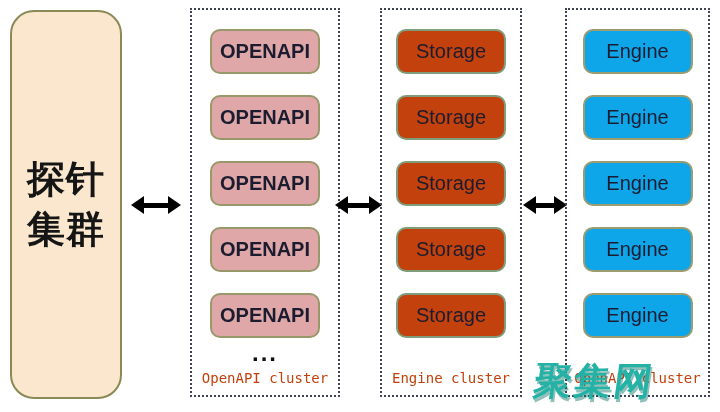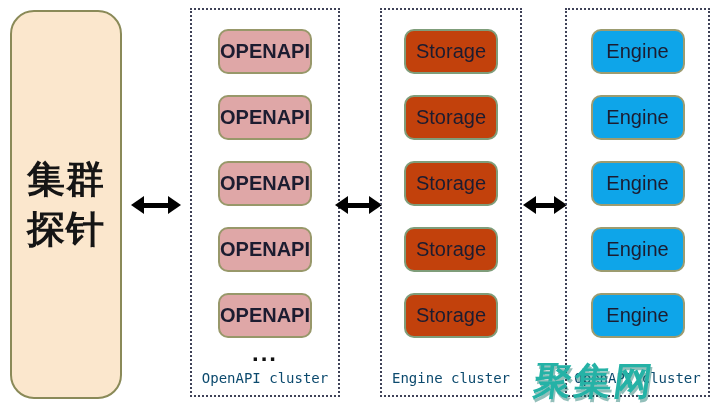--- a/index.html
+++ b/index.html
@@ -25,37 +25,37 @@
   .cluster {
     position:absolute; top:8px; height:389px;
     border:2px dotted #3f4258;
   }
   .cluster-0 { left:190px; width:150px; }
   .cluster-1 { left:380px; width:142px; }
   .cluster-2 { left:565px; width:145px; }
 
   .nodes { padding-top:19px; display:flex; flex-direction:column; align-items:center; gap:21px; }
   .node {
-    width:94px; height:45px; border-radius:10px;
+    width:110px; height:45px; border-radius:10px;
     display:flex; align-items:center; justify-content:center;
     font-size:20px; color:#1c1c30;
   }
   .cluster-0 .node { background:#dfa7a7; border:2px solid #98986a; font-weight:bold; }
   .cluster-1 .node { background:#c2410c; border:2px solid #7f9d7a; }
   .cluster-2 .node { background:#0ea5e9; border:2px solid #9c9c70; }
 
   .dots {
     position:absolute; bottom:37px; left:0; width:100%;
     text-align:center; font-size:24px; font-weight:bold; color:#111;
     letter-spacing:2px; line-height:10px;
   }
   .caption {
     position:absolute; bottom:9px; left:0; width:100%;
     text-align:center; font-family:"DejaVu Sans Mono", monospace;
-    font-size:14px; color:#0c4a6e; letter-spacing:0px; white-space:nowrap;
+    font-size:14px; color:#c2410c; letter-spacing:0px; white-space:nowrap;
   }
 
   
   .arrow { position:absolute; top:195px; height:20px; display:flex; align-items:center; }
   .arrow-1 { left:131px; width:50px; }
   .arrow-2 { left:335px; width:47px; }
   .arrow-3 { left:523px; width:44px; }
   .arrow .head-l {
     width:0; height:0;
     border-top:9px solid transparent; border-bottom:9px solid transparent;
@@ -77,22 +77,22 @@
     font-family:"Liberation Sans", sans-serif;
     white-space:nowrap;
   }
 </style>
 </head>
 <body>
 
 <div class="stage">
 
   <div class="probe-box">
+    <span class="line">探针</span>
     <span class="line">集群</span>
-    <span class="line">探针</span>
   </div>
 
   <div class="arrow arrow-1">
     <span class="head-l"></span>
     <span class="shaft"></span>
     <span class="head-r"></span>
   </div>
 
   <div class="cluster cluster-0">
     <div class="nodes">

